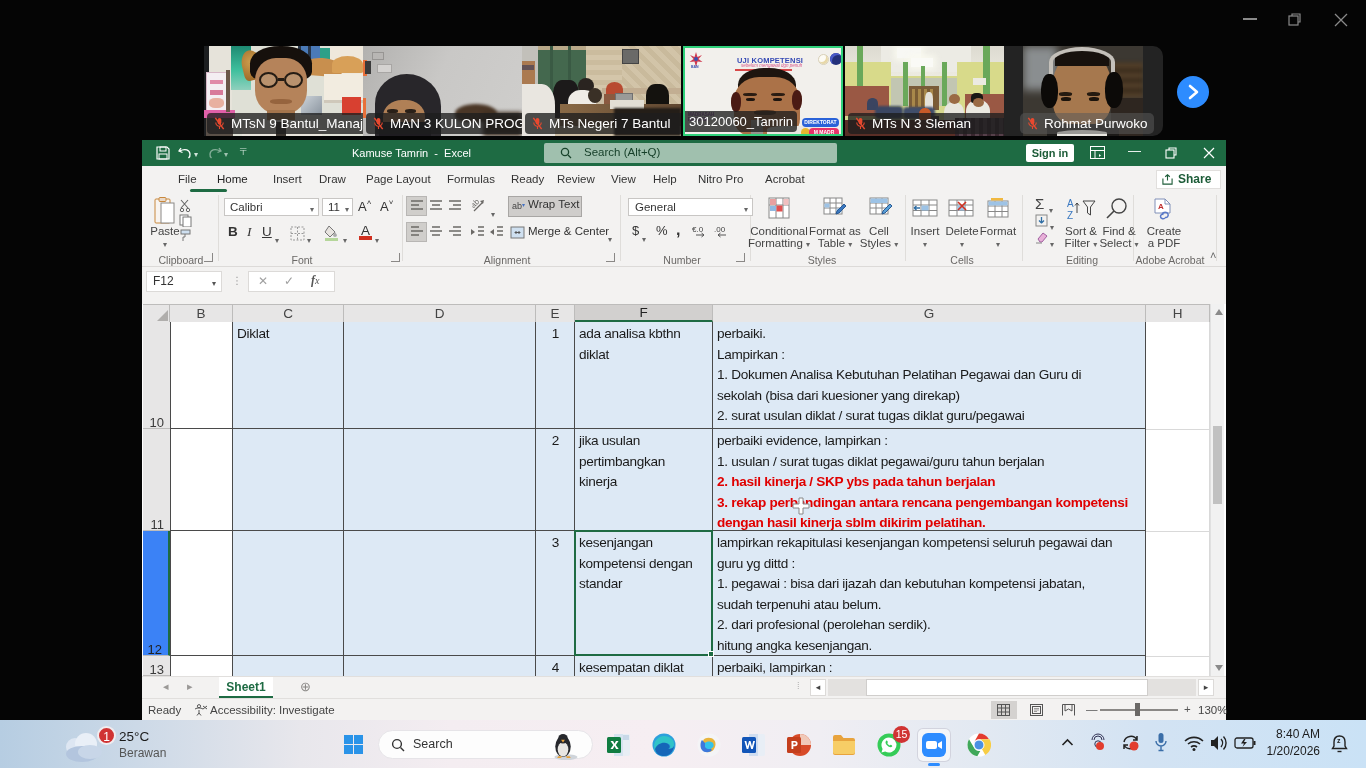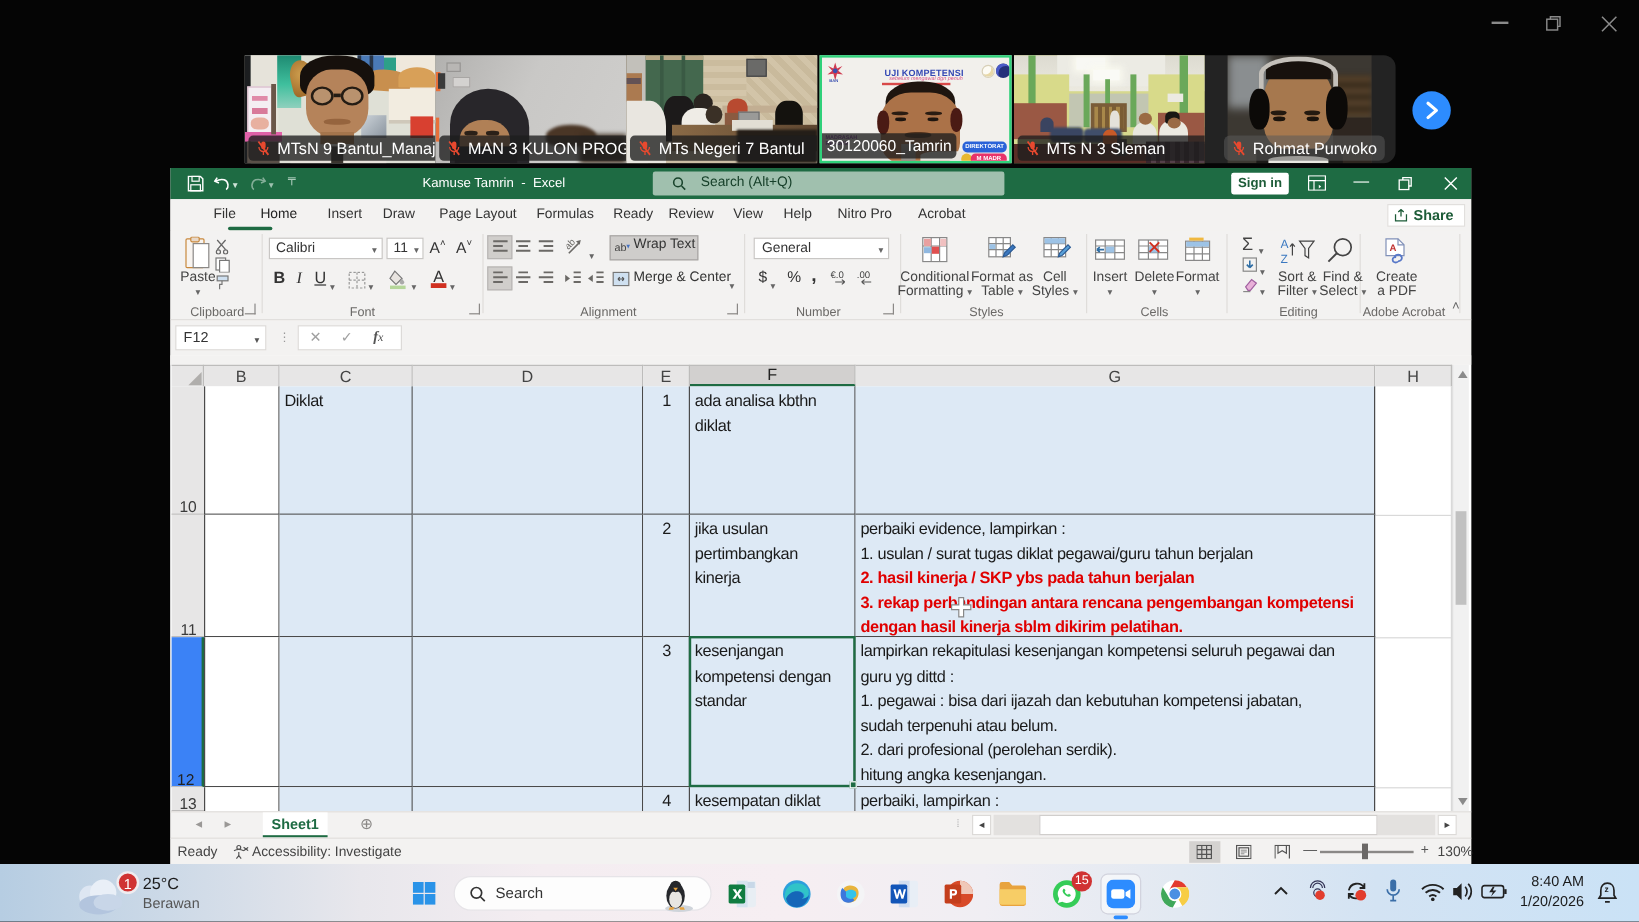--- a/index.html
+++ b/index.html
@@ -423,21 +423,21 @@
       <div class="abs" style="left:366px;top:30px;width:104px;height:21px;"></div>
       <svg class="abs" style="left:368px;top:34px" width="15" height="13" viewBox="0 0 15 13">
           <rect x="1" y="1" width="13" height="11" fill="#cfe0f0" stroke="#777"></rect>
           <path d="M5 6.5h5M5 6.5l1.5-1.5M5 6.5l1.5 1.5M10 6.5L8.5 5M10 6.5l-1.5 1.5" stroke="#555" fill="none"></path>
         </svg>
       <span class="abs" style="left:386px;top:33px;font-size:11.5px;color:#333;">Merge &amp; Center</span>
         <span class="abs" style="left:466px;top:36px;"><span class="dd">▾</span></span>
       <div class="glabel" style="left:330px;width:70px;">Alignment</div>
       <div class="launch" style="left:464px;"></div>
 
-      <div class="cmb" style="left:486px;top:6px;width:113px;height:18px;line-height:16px;padding-left:6px;">General<span class="abs" style="right:4px;top:1px"><span class="dd">▾</span></span></div>
+      <div class="cmb" style="left:486px;top:6px;width:125px;height:18px;line-height:16px;padding-left:6px;">General<span class="abs" style="right:4px;top:1px"><span class="dd">▾</span></span></div>
       <div class="abs" style="left:490px;top:31px;font-size:13px;color:#333;">$</div>
       <span class="abs" style="left:500px;top:36px;"><span class="dd">▾</span></span>
       <div class="abs" style="left:514px;top:31px;font-size:13px;color:#333;">%</div>
       <div class="abs" style="left:534px;top:29px;font-size:16px;color:#333;font-weight:bold;">,</div>
       <svg class="abs" style="left:550px;top:32px" width="18" height="15" viewBox="0 0 18 15">
           <text x="0" y="8" font-size="8" fill="#444">€.0</text>
           <path d="M4 11h8M12 11l-2.5-2M12 11l-2.5 2" stroke="#555" fill="none"></path>
         </svg>
       <svg class="abs" style="left:572px;top:32px" width="18" height="15" viewBox="0 0 18 15">
           <text x="0" y="8" font-size="8" fill="#444">.00</text>
@@ -589,20 +589,21 @@
       <div class="cell" style="left:28px;top:360px;width:63px;height:20px;background:#fff;border-left:1px solid #4a4a4a;border-bottom:none;"></div>
       <div class="cell" style="left:91px;top:360px;width:111px;height:20px;border-bottom:none;"></div>
       <div class="cell" style="left:202px;top:360px;width:192px;height:20px;border-bottom:none;"></div>
       <div class="cell" style="left:394px;top:360px;width:39px;height:20px;border-bottom:none;"></div>
       <div class="cell" style="left:433px;top:360px;width:138px;height:20px;border-bottom:none;"></div>
       <div class="cell" style="left:571px;top:360px;width:433px;height:20px;border-bottom:none;"></div>
 
       <div class="ctext" style="left:95px;top:28px;">Diklat</div>
       <div class="ctext" style="left:394px;top:28px;width:39px;text-align:center;">1</div>
       <div class="ctext" style="left:437px;top:28px;">ada analisa kbthn<br>diklat</div>
+      <div class="ctext" style="left:575px;top:28px;">perbaiki.<br>Lampirkan :<br>1. Dokumen Analisa Kebutuhan Pelatihan Pegawai dan Guru di<br>sekolah (bisa dari kuesioner yang direkap)<br>2. surat usulan diklat / surat tugas diklat guru/pegawai</div>
       <div class="ctext" style="left:394px;top:135px;width:39px;text-align:center;">2</div>
       <div class="ctext" style="left:437px;top:135px;">jika usulan<br>pertimbangkan<br>kinerja</div>
       <div class="ctext" style="left:575px;top:135px;">perbaiki evidence, lampirkan :<br>1. usulan / surat tugas diklat pegawai/guru tahun berjalan<br><span class="red">2. hasil kinerja / SKP ybs pada tahun berjalan</span><br><span class="red">3. rekap perbandingan antara rencana pengembangan kompetensi</span><br><span class="red">dengan hasil kinerja sblm dikirim pelatihan.</span></div>
       <div class="ctext" style="left:394px;top:237px;width:39px;text-align:center;">3</div>
       <div class="ctext" style="left:437px;top:237px;">kesenjangan<br>kompetensi dengan<br>standar</div>
       <div class="ctext" style="left:575px;top:237px;">lampirkan rekapitulasi kesenjangan kompetensi seluruh pegawai dan<br>guru yg dittd :<br>1. pegawai : bisa dari ijazah dan kebutuhan kompetensi jabatan,<br>sudah terpenuhi atau belum.<br>2. dari profesional (perolehan serdik).<br>hitung angka kesenjangan.</div>
       <div class="ctext" style="left:394px;top:362px;width:39px;text-align:center;">4</div>
       <div class="ctext" style="left:437px;top:362px;">kesempatan diklat</div>
       <div class="ctext" style="left:575px;top:362px;">perbaiki, lampirkan :</div>
 

